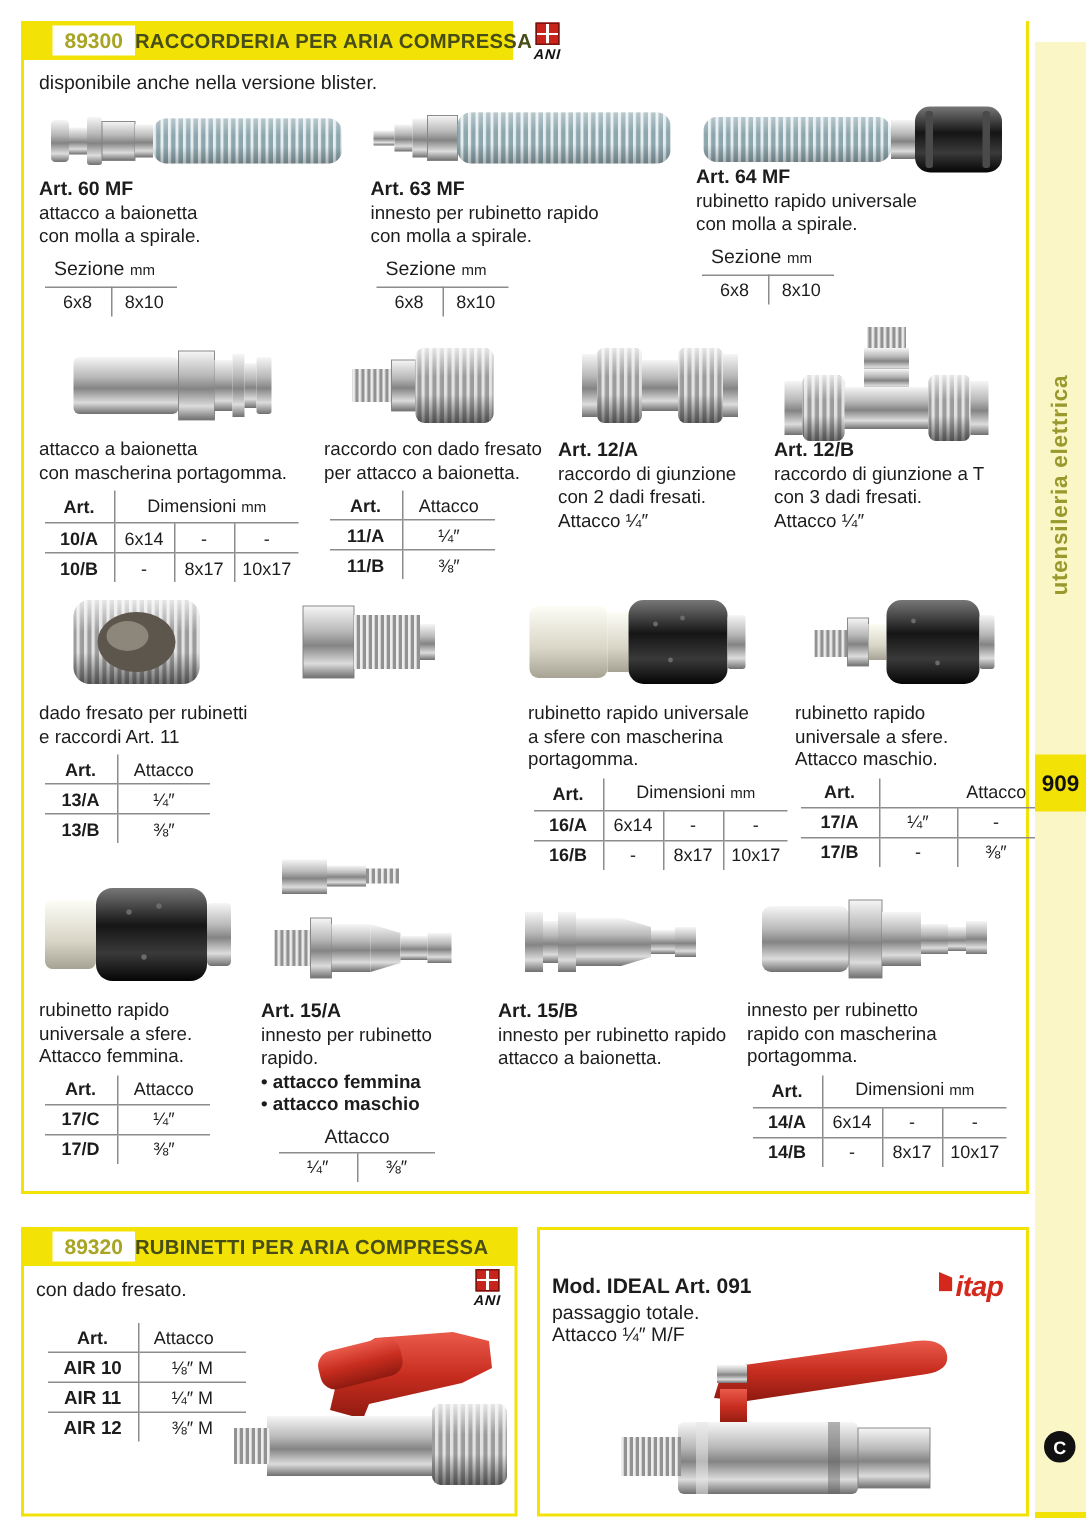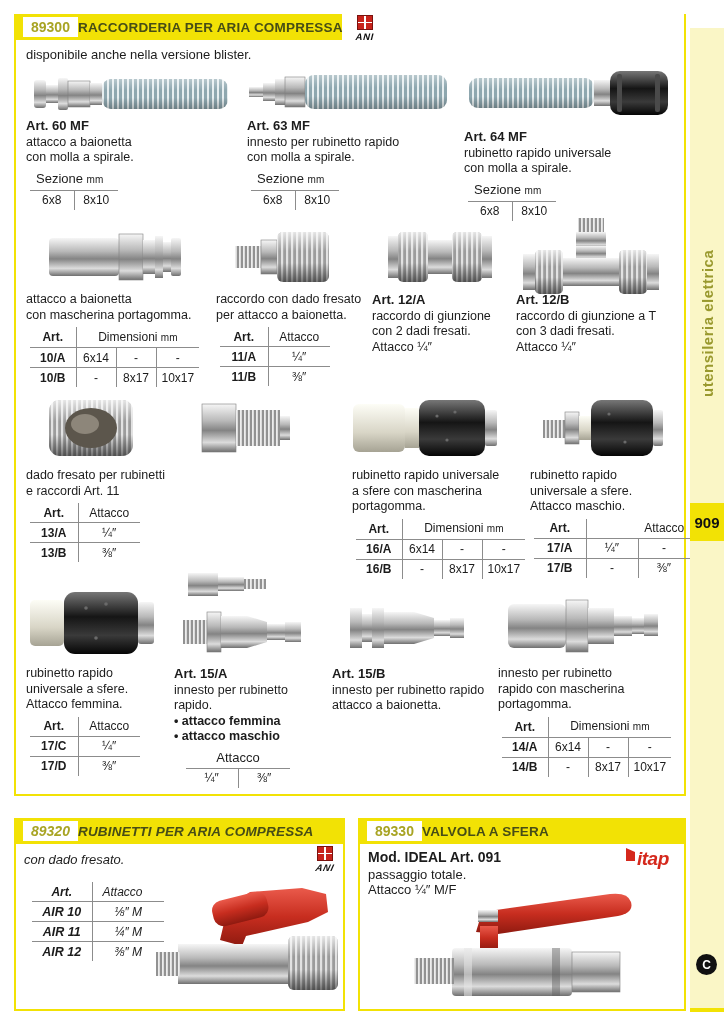--- a/index.html
+++ b/index.html
@@ -5,27 +5,27 @@
   :root{
     --yel:#f2e205; --pale:#faf6c6; --olive:#99992e; --dkolive:#474d16;
     --ink:#1c1c1c; --rule:#8c8c8c; --red:#c8241c;
   }
   *{box-sizing:border-box; margin:0; padding:0;}
   body{font-family:"Liberation Sans", sans-serif; background:#fff; color:var(--ink);}
   #page{position:relative; width:724px; height:1024px; background:#fff; overflow:hidden;}
 
   .panel{position:absolute; background:#fff; border:2px solid var(--yel);}
   #main-panel{left:14px; top:14px; width:672px; height:782px; border-top:none;}
-  #panel-89320{left:14px; top:818px; width:331px; height:193px;font-style:italic;}
+  #panel-89320{left:14px; top:818px; width:331px; height:193px;}
   #panel-89330{left:358px; top:818px; width:328px; height:193px;}
 
   .hbar{position:absolute; left:-2px; top:0; height:26px; background:var(--yel);
         display:flex; align-items:center;}
   .code{background:#fff; color:#a8a424; font-weight:bold; font-size:14px;
-        padding:1px 8px; margin-left:9px; line-height:18px;}
+        padding:1px 8px; margin-left:21px; line-height:18px;}
   .htitle{font-weight:bold; font-size:13.5px; color:var(--dkolive); letter-spacing:.2px; white-space:nowrap;}
 
   .note{position:absolute; font-size:13px;}
   .pb{position:absolute; font-size:12.5px; line-height:15.5px;}
   .art{font-weight:bold; font-size:13px; margin-bottom:1px;}
   .ln{font-size:12.5px;}
   .bullet{font-weight:bold;}
   .bullet::before{content:"• ";}
 
   table{border-collapse:collapse; color:var(--ink);}
@@ -186,21 +186,21 @@
             <tr class="hrule">
               <td class="hd" colspan="2"><span>Sezione</span> <span class="u">mm</span></td>
             </tr>
       <tr>
               <td class="vr">6x8</td>
               <td>8x10</td>
             </tr>
     </tbody>
         </table>
   </div>
-  <div class="pb" style="left:448px; top:115px">
+  <div class="pb" style="left:448px; top:96px">
     <div class="art">Art. 64 MF</div>
     <div class="ln">rubinetto rapido universale</div>
     <div class="ln">con molla a spirale.</div>
     <table class="ts">
       <tbody>
             <tr class="hrule">
               <td class="hd" colspan="2"><span>Sezione</span> <span class="u">mm</span></td>
             </tr>
       <tr>
               <td class="vr">6x8</td>
@@ -548,24 +548,20 @@
     <polygon points="70,62 78,28 100,14 152,10 176,16 178,34 158,44 96,58 92,68" fill="url(#gr)"></polygon>
     <rect x="62" y="18" width="56" height="26" rx="10" transform="rotate(-14 90 30)" fill="url(#gr)"></rect>
     <rect x="28" y="66" width="110" height="40" fill="url(#gm)"></rect>
     <rect x="6" y="74" width="24" height="24" fill="url(#pth)"></rect>
     <rect x="138" y="58" width="50" height="54" rx="6" fill="url(#pkn)"></rect>
     <rect x="138" y="58" width="50" height="54" rx="6" fill="url(#gsh)"></rect>
   </svg>
 </div>
 
 <div id="panel-89330" class="panel">
-  <div class="hbar" style="width:328px; top:-2px">
-    <span class="code">89330</span>
-    <span class="htitle">VALVOLA A SFERA</span>
-  </div>
   <div class="pb" style="left:8px; top:30px">
     <div class="art" style="font-size:14px">Mod. IDEAL Art. 091</div>
     <div class="ln" style="font-size:13px">passaggio totale.</div>
     <div class="ln" style="font-size:13px">Attacco ¼″ M/F</div>
   </div>
   <div class="itap" style="left:266px; top:28px">
     <span class="itap-ico"></span>
     <span class="itap-txt">itap</span>
   </div>
   <svg class="img" style="left:42px; top:60px" width="240" height="128">

